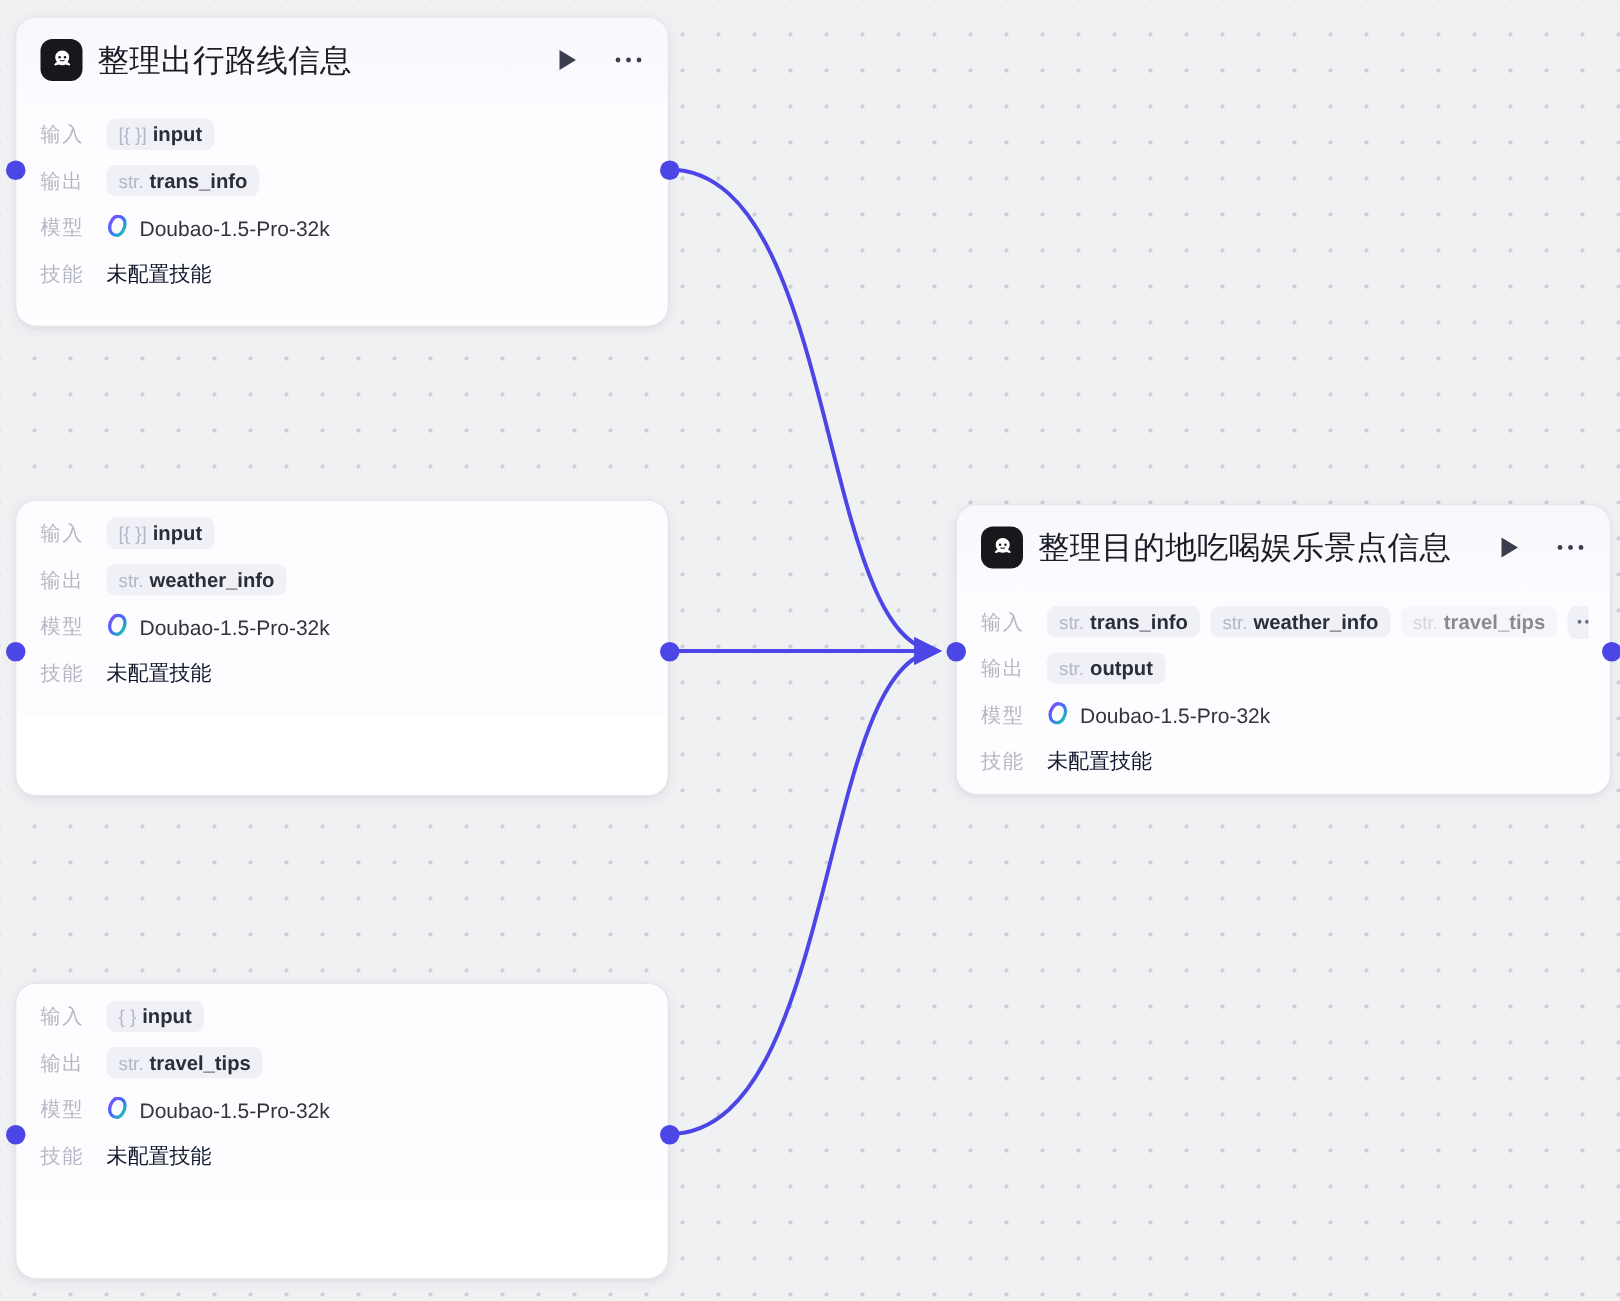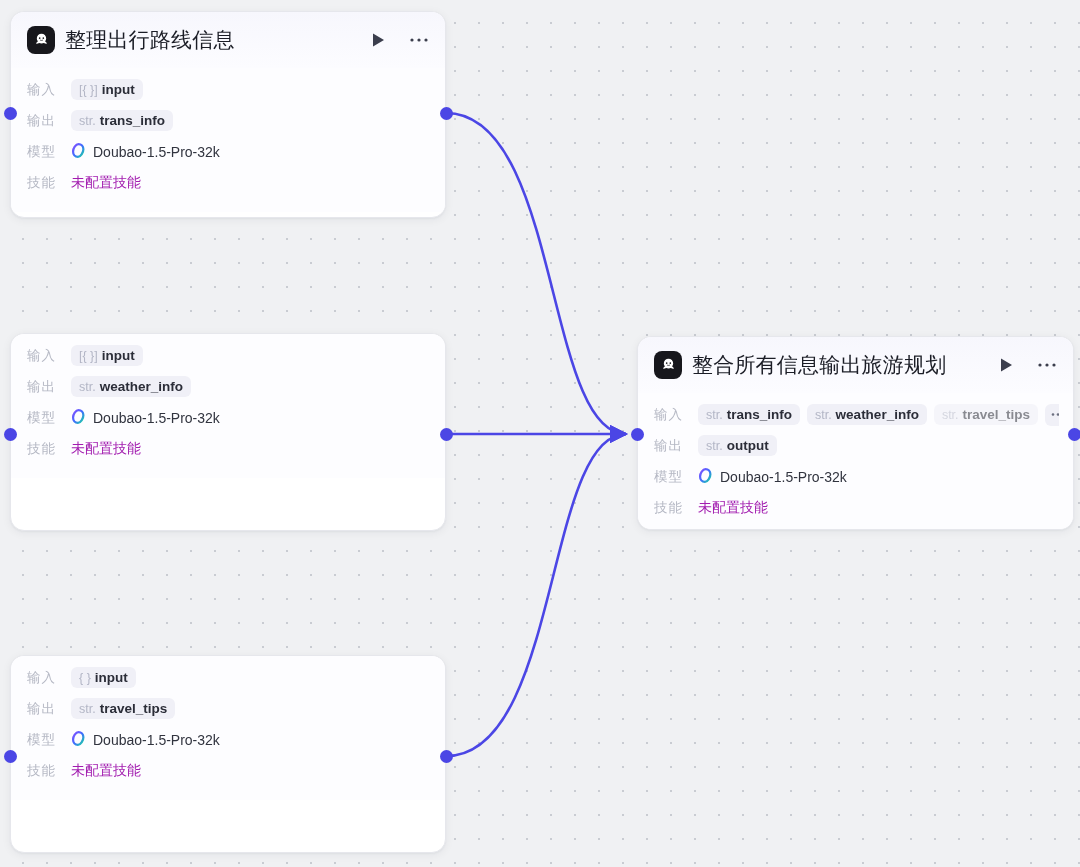--- a/index.html
+++ b/index.html
@@ -153,21 +153,21 @@
 
   .model-val {
     display: flex;
     align-items: center;
     gap: 7px;
     font-size: 14px;
     color: #31343f;
   }
   .skill-val {
     font-size: 14px;
-    color: #a21caf;
+    color: #0f172a;
   }
 
   
   .port {
     position: absolute;
     width: 13px;
     height: 13px;
     border-radius: 50%;
     background: #4b46e5;
     z-index: 3;
@@ -371,21 +371,21 @@
   <div class="node" style="left:637px; top:336px; width:437px; height:194px;">
     <div class="node-header">
       <div class="node-avatar">
         <svg width="19" height="19" viewBox="0 0 24 24">
           <path d="M12 3.4c-3.3 0-5.9 2.5-5.9 5.7 0 1.6.6 2.9 1.5 3.9-.9.5-1.7 1.2-2.2 2-.3.5.1 1.1.7 1 1-.2 2-.5 2.8-.9 1 .4 2 .6 3.1.6s2.1-.2 3.1-.6c.8.4 1.8.7 2.8.9.6.1 1-.5.7-1-.5-.8-1.3-1.5-2.2-2 .9-1 1.5-2.3 1.5-3.9 0-3.2-2.6-5.7-5.9-5.7z" fill="#ffffff"></path>
           <circle cx="9.7" cy="9.1" r="1.05" fill="#17171c"></circle>
           <circle cx="14.3" cy="9.1" r="1.05" fill="#17171c"></circle>
           <path d="M10.4 11.6c.5.5 2.7.5 3.2 0" stroke="#17171c" stroke-width="0.9" fill="none" stroke-linecap="round"></path>
         </svg>
       </div>
-      <div class="node-title">整合所有信息输出旅游规划</div>
+      <div class="node-title">整理目的地吃喝娱乐景点信息</div>
       <div class="hdr-btn hdr-run">
         <svg width="15" height="16" viewBox="0 0 15 16">
           <path d="M2 1.4 L13 8 L2 14.6 Z" fill="#3b3e4d"></path>
         </svg>
       </div>
       <div class="hdr-btn hdr-more">
         <svg width="20" height="6" viewBox="0 0 20 6">
           <circle cx="3" cy="3" r="1.6" fill="#3b3e4d"></circle>
           <circle cx="10" cy="3" r="1.6" fill="#3b3e4d"></circle>
           <circle cx="17" cy="3" r="1.6" fill="#3b3e4d"></circle>

